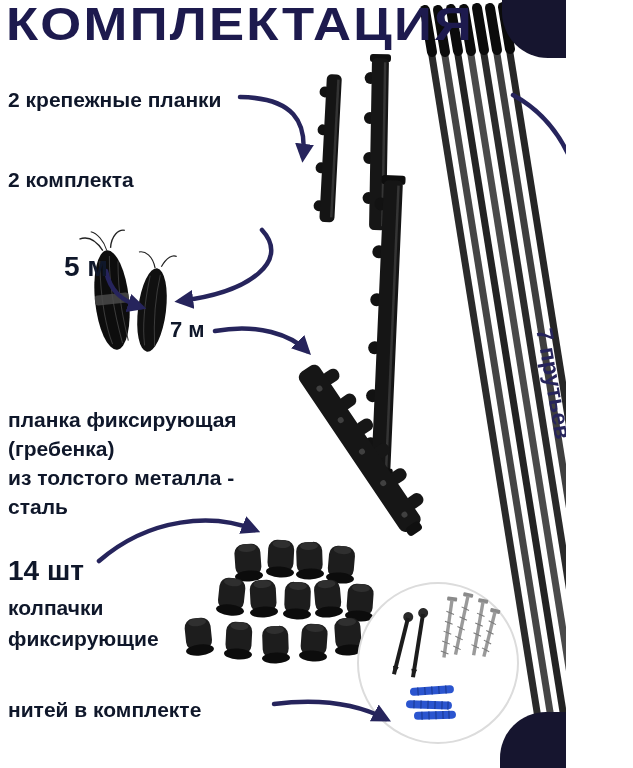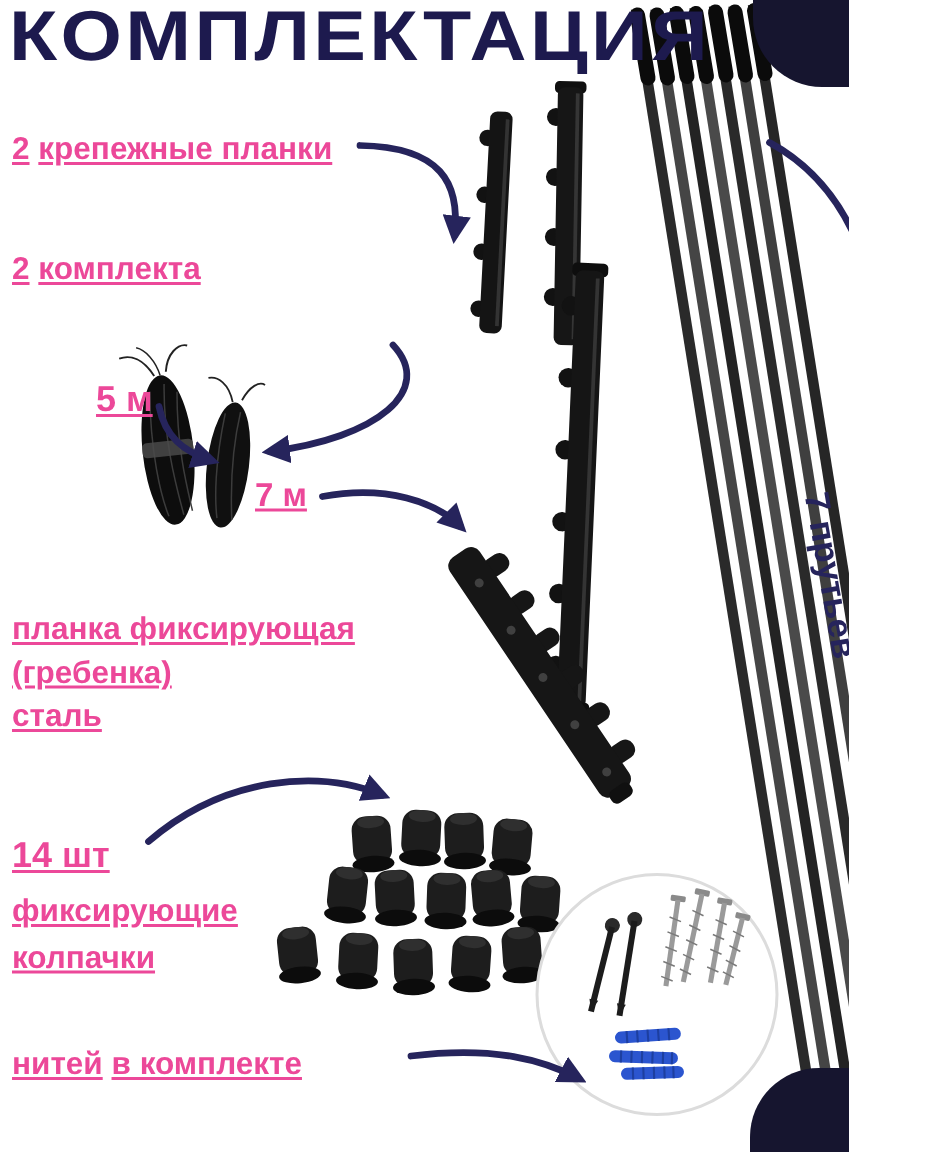--- a/index.html
+++ b/index.html
@@ -2,24 +2,24 @@
 <html><head>
 <meta charset="utf-8">
 <style>
   html,body{margin:0;padding:0;background:#fff;}
   .canvas{position:relative;width:566px;height:768px;background:#ffffff;overflow:hidden;
           font-family:"Liberation Sans","DejaVu Sans",sans-serif;}
   svg.art{position:absolute;left:0;top:0;z-index:1;}
   .page-title{position:absolute;left:6px;top:-4px;z-index:2;color:#1d1a4e;font-weight:800;
               font-size:47px;letter-spacing:2px;transform:scaleX(1.12);transform-origin:left top;
               white-space:nowrap;}
-  .label{position:absolute;z-index:2;color:#ec4899;font-weight:600;font-size:21px;line-height:29px;
-         white-space:nowrap;text-decoration:underline;}
+  .label{position:absolute;z-index:2;color:#0f172a;font-weight:600;font-size:21px;line-height:29px;
+         white-space:nowrap;}
   .label .b{font-weight:800;margin-right:0.28em;}
-  .big{font-size:24px;font-weight:800;}
+  .big{font-size:28px;font-weight:800;}
   .rods-label{position:absolute;left:557px;top:326px;z-index:2;color:#26245c;font-weight:800;
               font-size:23px;transform:rotate(80deg);transform-origin:left top;white-space:nowrap;}
   .corner-tr{position:absolute;top:0;right:0;width:64px;height:58px;background:#16152f;
              border-bottom-left-radius:46px;z-index:3;}
   .corner-br{position:absolute;bottom:0;right:0;width:66px;height:56px;background:#16152f;
              border-top-left-radius:46px;z-index:3;}
   .watermark{position:absolute;left:586px;top:738px;z-index:4;color:#8f8f8f;font-size:13px;
              font-weight:400;}
 </style>
 </head>
@@ -266,28 +266,29 @@
     <div><span class="b">2</span><span>комплекта</span></div>
   </div>
 
   <div class="label big" style="left:64px;top:252px;">5 м</div>
 
   <div class="label" style="left:170px;top:315px;font-size:22px;">7 м</div>
 
   <div class="label" style="left:8px;top:405px;">
     <div class="b">планка фиксирующая</div>
     <div>(гребенка)</div>
+    <div>из толстого металла -</div>
     <div>сталь</div>
   </div>
 
   <div class="label big" style="left:8px;top:556px;">14 шт</div>
 
   <div class="label" style="left:8px;top:592px;line-height:31px;">
+    <div>колпачки</div>
     <div>фиксирующие</div>
-    <div>колпачки</div>
   </div>
 
   <div class="label" style="left:8px;top:695px;">
     <span class="b">нитей</span><span>в комплекте</span>
   </div>
 
   <div class="rods-label">7 прутьев</div>
 
   <div class="corner-tr"></div>
   <div class="corner-br"></div>

